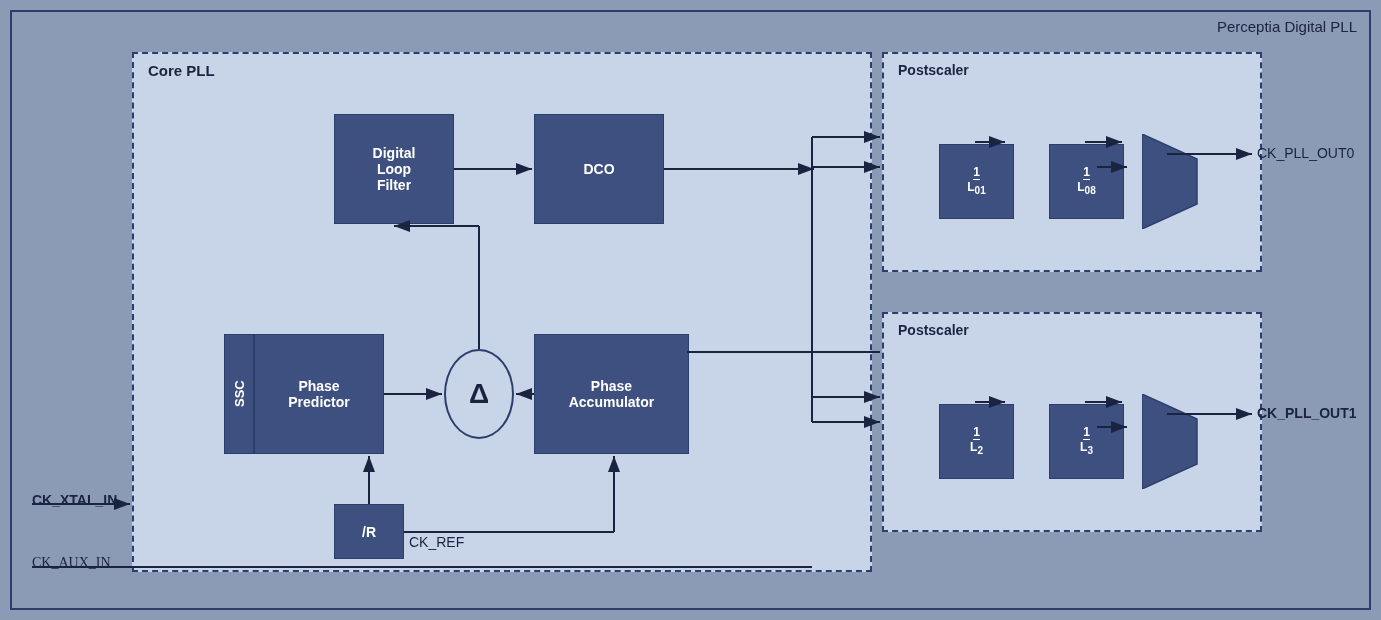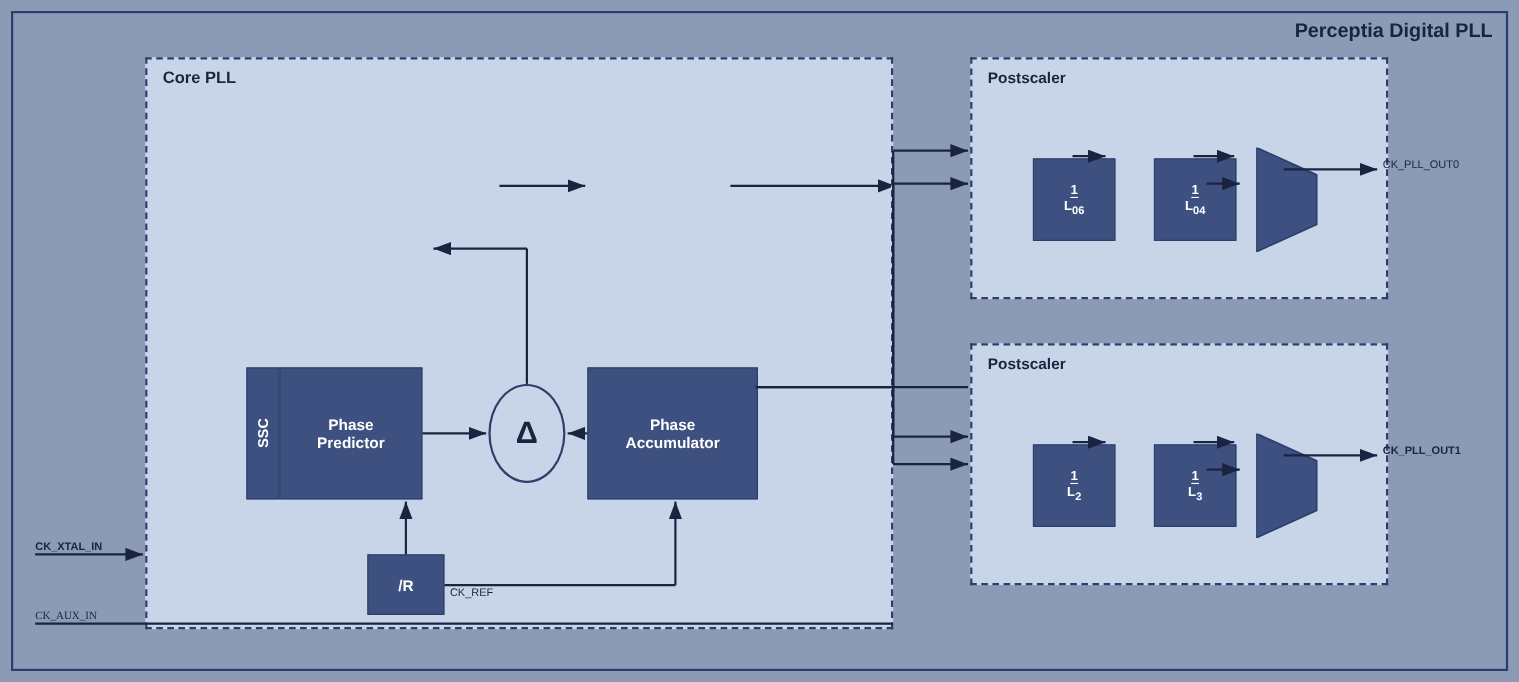--- a/index.html
+++ b/index.html
@@ -19,31 +19,31 @@
       right: 10px;
       bottom: 10px;
       border: 2px solid #2c3e6b;
       background: #8b9ab5;
     }
 
     .outer-title {
       position: absolute;
       top: 6px;
       right: 12px;
-      font-weight: bold;
-      font-size: 18px;
+      font-weight: normal;
+      font-size: 15px;
       color: #1a2340;
     }
 
     
     .core-pll {
       position: absolute;
       top: 40px;
       left: 120px;
-      width: 680px;
+      width: 740px;
       height: 520px;
       border: 2px dashed #2c3e6b;
       background: #c8d5e8;
     }
 
     .core-pll-label {
       position: absolute;
       top: 8px;
       left: 14px;
       font-size: 15px;
@@ -196,35 +196,41 @@
       padding-bottom: 1px;
       font-size: 12px;
     }
     .fraction .den {
       font-size: 12px;
       margin-top: 1px;
     }
 
     .signal-label {
       position: absolute;
-      font-size: 10px;
+      font-size: 14px;
       color: #1a2340;
       font-weight: normal;
     }
   </style>
 </head>
 <body>
 
 <div class="outer-container">
   <span class="outer-title">Perceptia Digital PLL</span>
 
   <div class="core-pll">
     <span class="core-pll-label">Core PLL</span>
 
-
+    <div class="block dlf">
+      <span>Digital<br>Loop<br>Filter</span>
+    </div>
+
+    <div class="block dco">
+      <span>DCO</span>
+    </div>
 
     <div class="block ssc-strip">
       <span>SSC</span>
     </div>
 
     <div class="block phase-predictor">
       <span>Phase<br>Predictor</span>
     </div>
 
     <div class="delta-block block">
@@ -310,28 +316,28 @@
 
     <line x1="675" y1="340" x2="868" y2="340" stroke="#1a2340" stroke-width="2"></line>
   </svg>
 
   <div class="postscaler-top">
     <span class="postscaler-label">Postscaler</span>
 
     <div class="ps-block" style="top:90px; left:55px; width:75px; height:75px;">
       <div class="fraction">
         <span class="num">1</span>
-        <span class="den">L<sub>06</sub></span>
+        <span class="den">L<sub>01</sub></span>
       </div>
     </div>
 
     <div class="ps-block" style="top:90px; left:165px; width:75px; height:75px;">
       <div class="fraction">
         <span class="num">1</span>
-        <span class="den">L<sub>04</sub></span>
+        <span class="den">L<sub>08</sub></span>
       </div>
     </div>
 
     <svg style="position:absolute; top:80px; left:258px; width:60px; height:95px;">
       <polygon points="0,0 0,95 55,70 55,25" fill="#3d5080" stroke="#2c3e6b" stroke-width="1.5"></polygon>
     </svg>
   </div>
 
   <div class="postscaler-bottom">
     <span class="postscaler-label">Postscaler</span>

